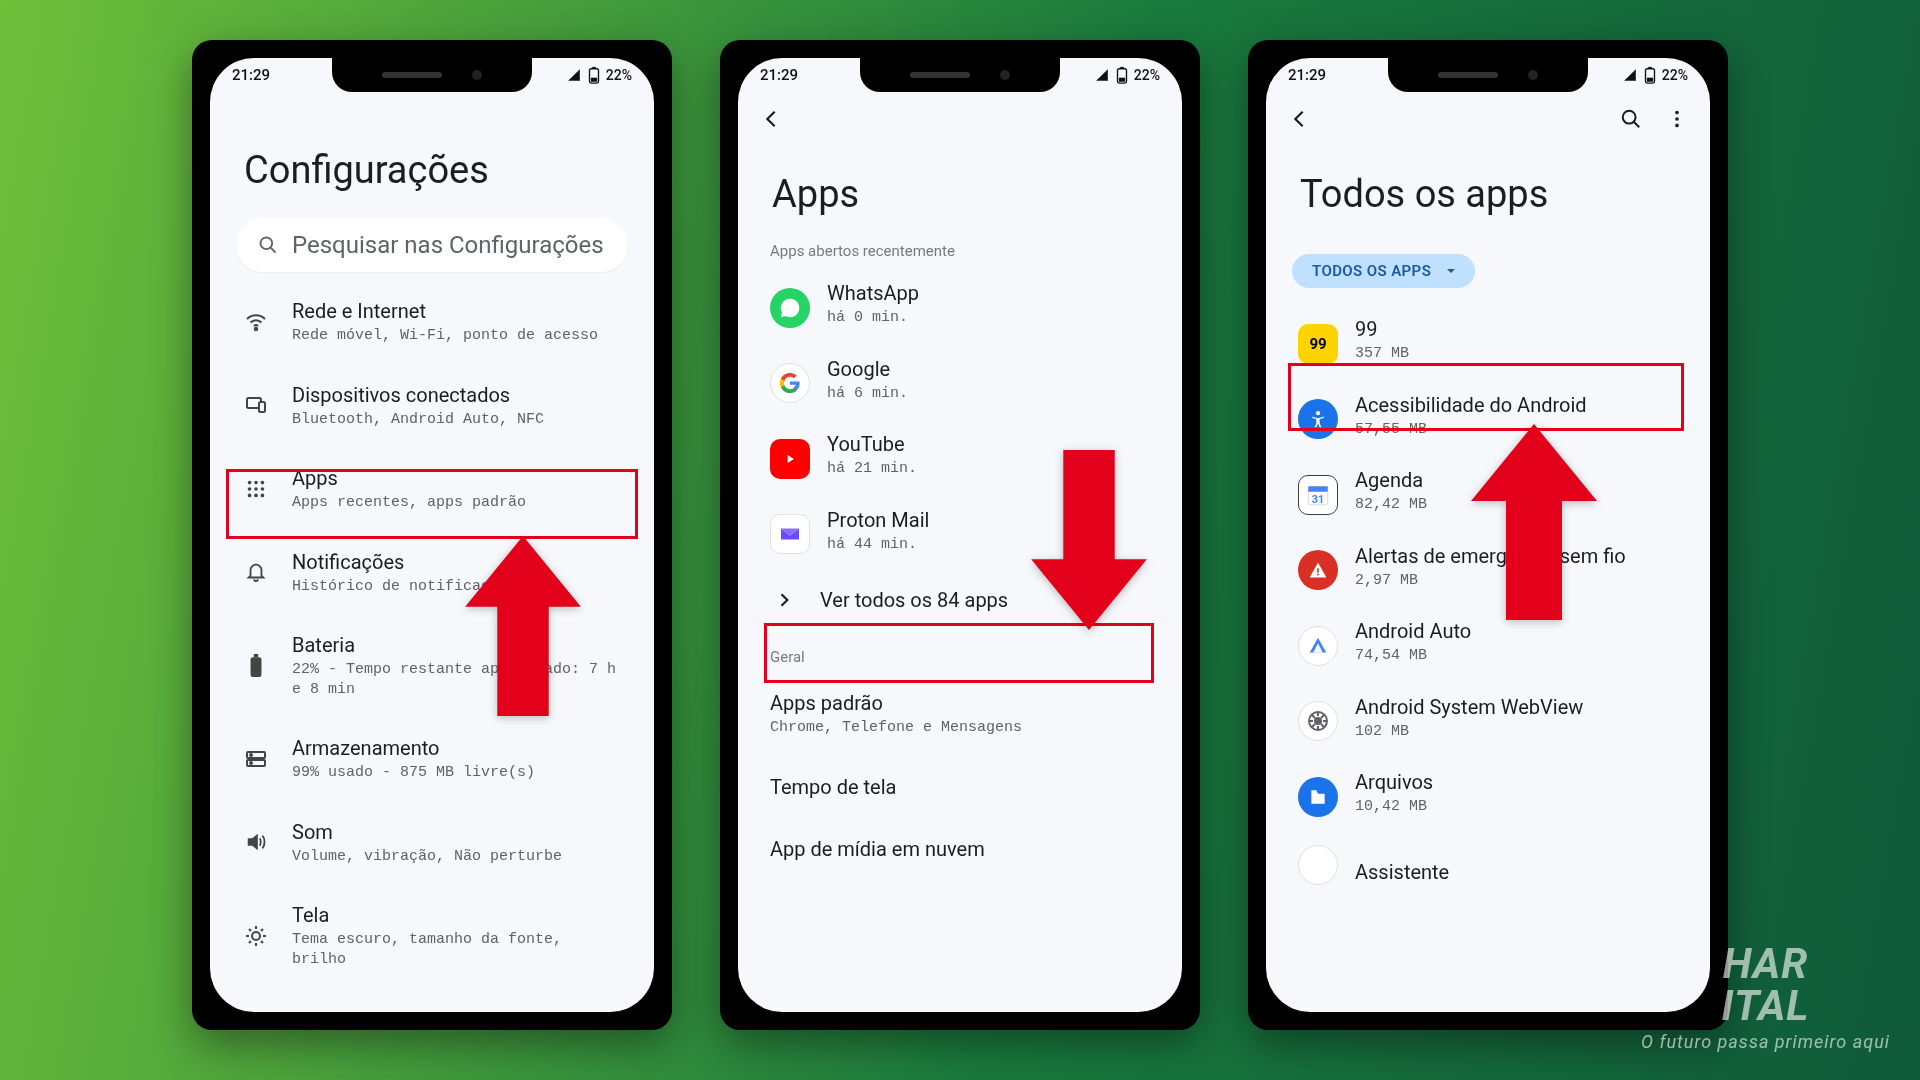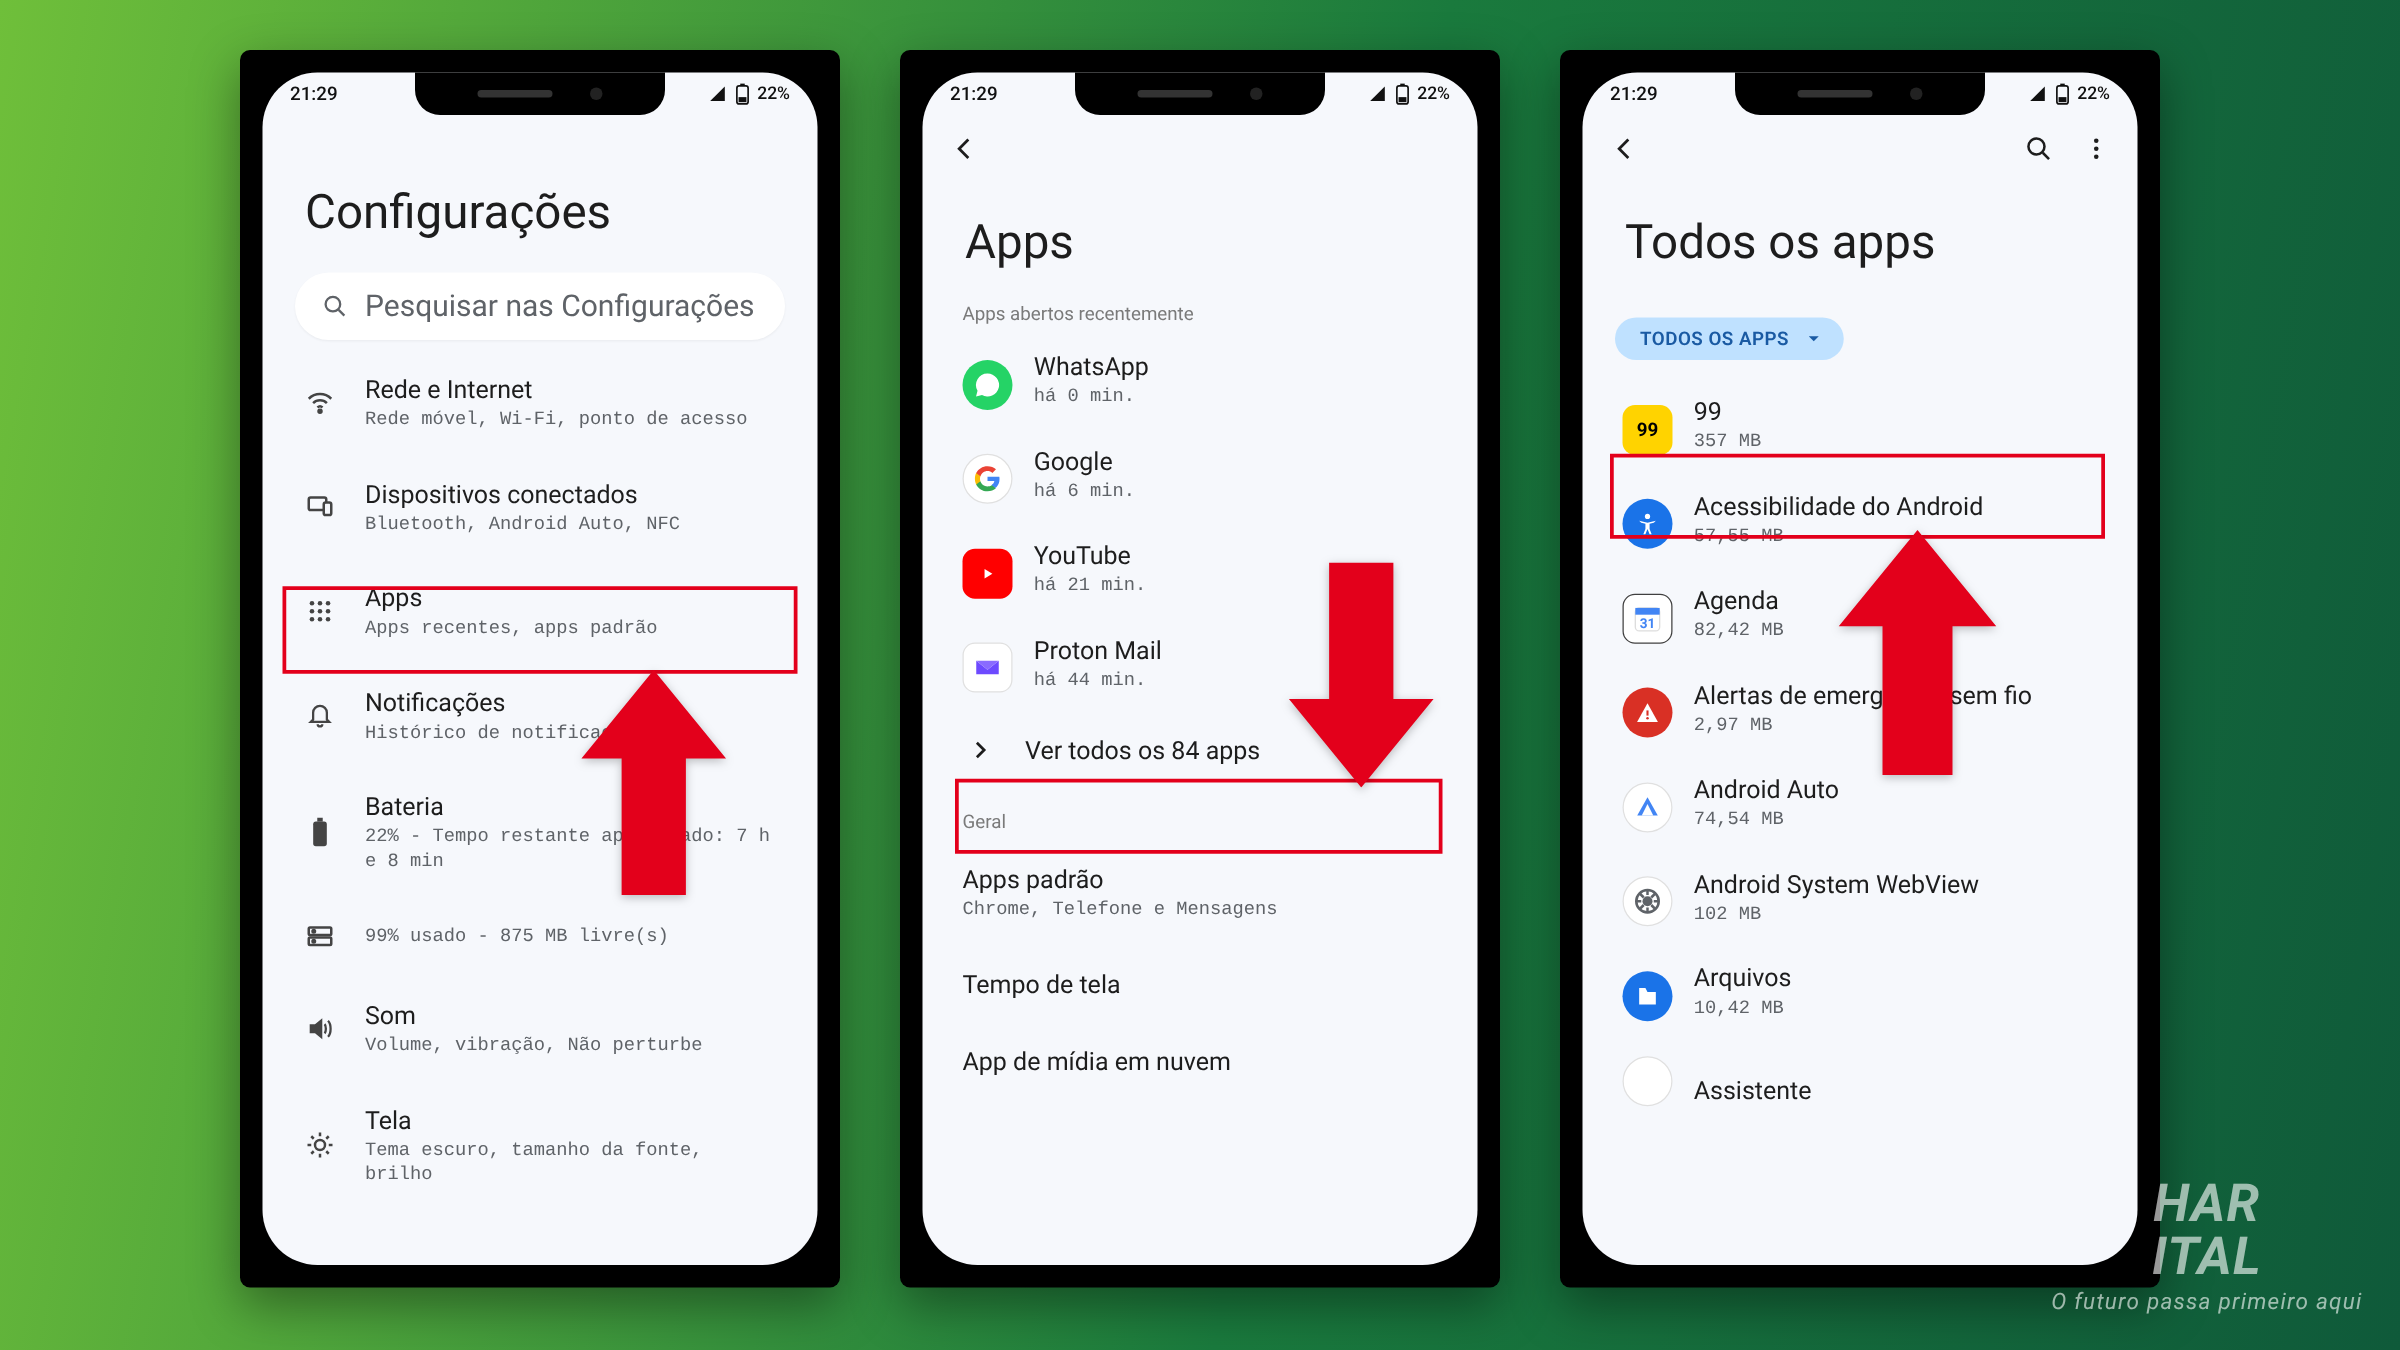--- a/index.html
+++ b/index.html
@@ -16,21 +16,21 @@
     display: flex;
     justify-content: center;
     align-items: flex-start;
     gap: 48px;
     padding-top: 40px;
   }
   .phone {
     width: 480px;
     height: 990px;
     background: #000;
-    border-radius: 8px;
+    border-radius: 20px;
     padding: 18px;
     position: relative;
     box-shadow: 0 14px 40px rgba(0,0,0,.4);
   }
   .notch {
     position: absolute;
     top: 18px;
     left: 50%;
     transform: translateX(-50%);
     width: 200px;
@@ -290,20 +290,21 @@
         <div class="setrow">
           <span class="lefticon">
               <svg width="24" height="20" viewBox="0 0 24 20" fill="none" stroke="#444" stroke-width="2">
                 <rect x="3" y="3" width="18" height="6" rx="1"></rect>
                 <rect x="3" y="11" width="18" height="6" rx="1"></rect>
                 <circle cx="7" cy="6" r="1" fill="#444"></circle>
                 <circle cx="7" cy="14" r="1" fill="#444"></circle>
               </svg>
             </span>
           <div class="txt">
+              <div class="row-title">Armazenamento</div>
               <div class="row-sub">99% usado - 875 MB livre(s)</div>
             </div>
         </div>
 
         <div class="setrow">
           <span class="lefticon">
               <svg width="24" height="22" viewBox="0 0 24 24" fill="none" stroke="#444" stroke-width="2">
                 <path d="M4 9v6h4l5 4V5L8 9H4z" fill="#444"></path>
                 <path d="M16 8c1.5 1.5 1.5 6.5 0 8"></path>
                 <path d="M19 5c3 3 3 11 0 14"></path>

